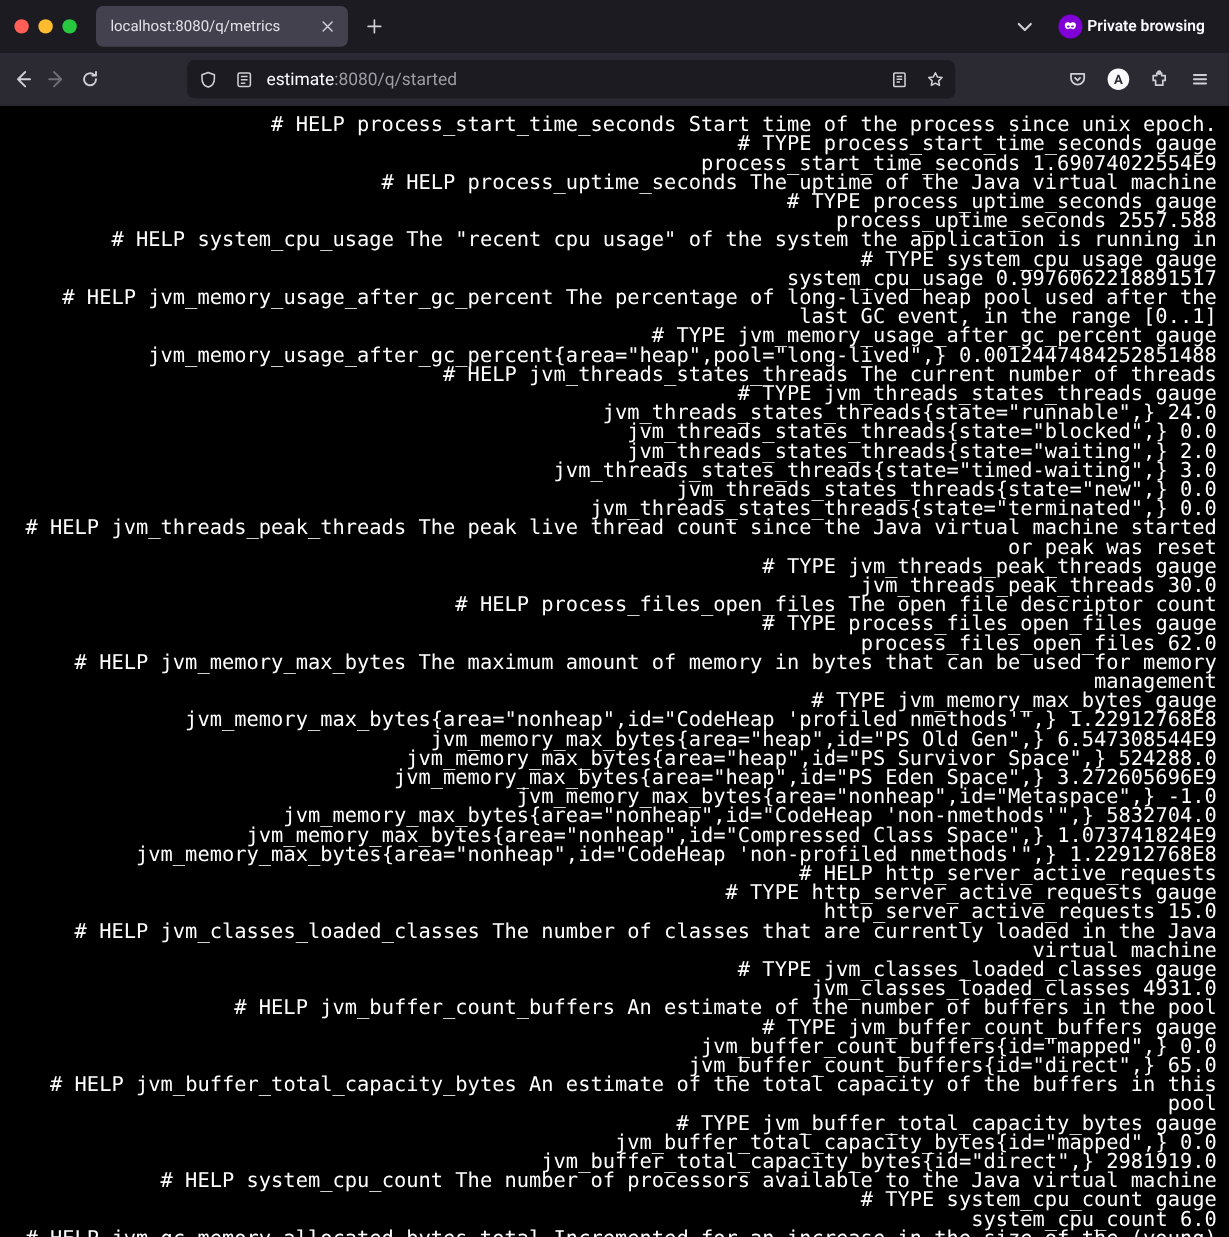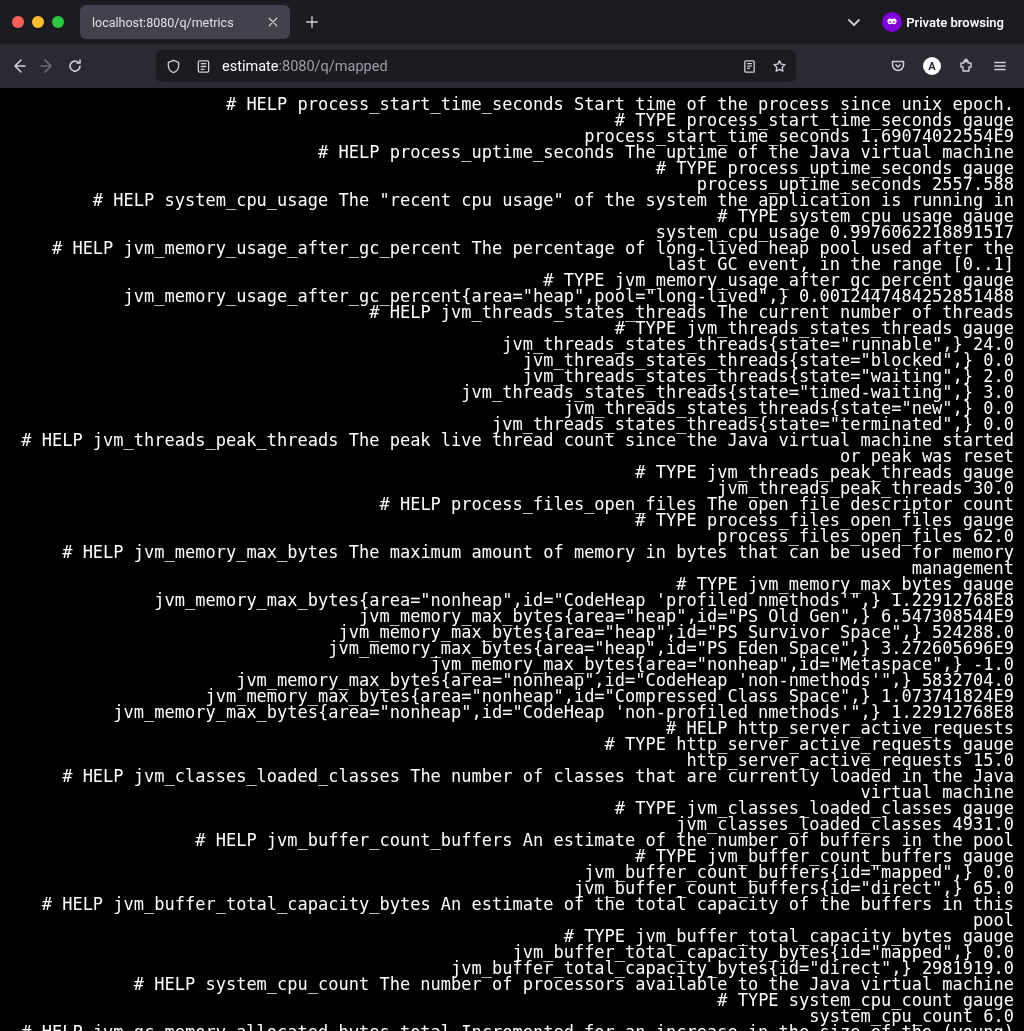--- a/index.html
+++ b/index.html
@@ -107,21 +107,21 @@
         <svg viewBox="0 0 16 16" fill="none" stroke="currentColor" stroke-width="1.4" stroke-linejoin="round">
             <path d="M8 1.5 L13.5 3.5 V7 C13.5 11 11 13.5 8 14.5 C5 13.5 2.5 11 2.5 7 V3.5 Z"></path>
           </svg>
       </span>
       <span class="ub-icon">
         <svg viewBox="0 0 16 16" fill="none" stroke="currentColor" stroke-width="1.4" stroke-linejoin="round">
             <rect x="2.5" y="2" width="11" height="12" rx="1.5"></rect>
             <path d="M5 5 H11 M5 8 H11 M5 11 H9"></path>
           </svg>
       </span>
-      <span class="ub-text"><span class="host">estimate</span><span>:8080/q/mapped</span></span>
+      <span class="ub-text"><span class="host">estimate</span><span>:8080/q/started</span></span>
       <span class="ub-icon">
         <svg viewBox="0 0 16 16" fill="none" stroke="currentColor" stroke-width="1.4">
             <rect x="3" y="2" width="10" height="12" rx="1"></rect>
             <path d="M5.5 5 H10.5 M5.5 7.5 H10.5 M5.5 10 H8.5"></path>
           </svg>
       </span>
       <span class="ub-icon">
         <svg viewBox="0 0 16 16" fill="none" stroke="currentColor" stroke-width="1.4" stroke-linejoin="round">
             <path d="M8 1.8 L9.8 5.5 L13.9 6 L10.9 8.9 L11.6 13 L8 11 L4.4 13 L5.1 8.9 L2.1 6 L6.2 5.5 Z"></path>
           </svg>

